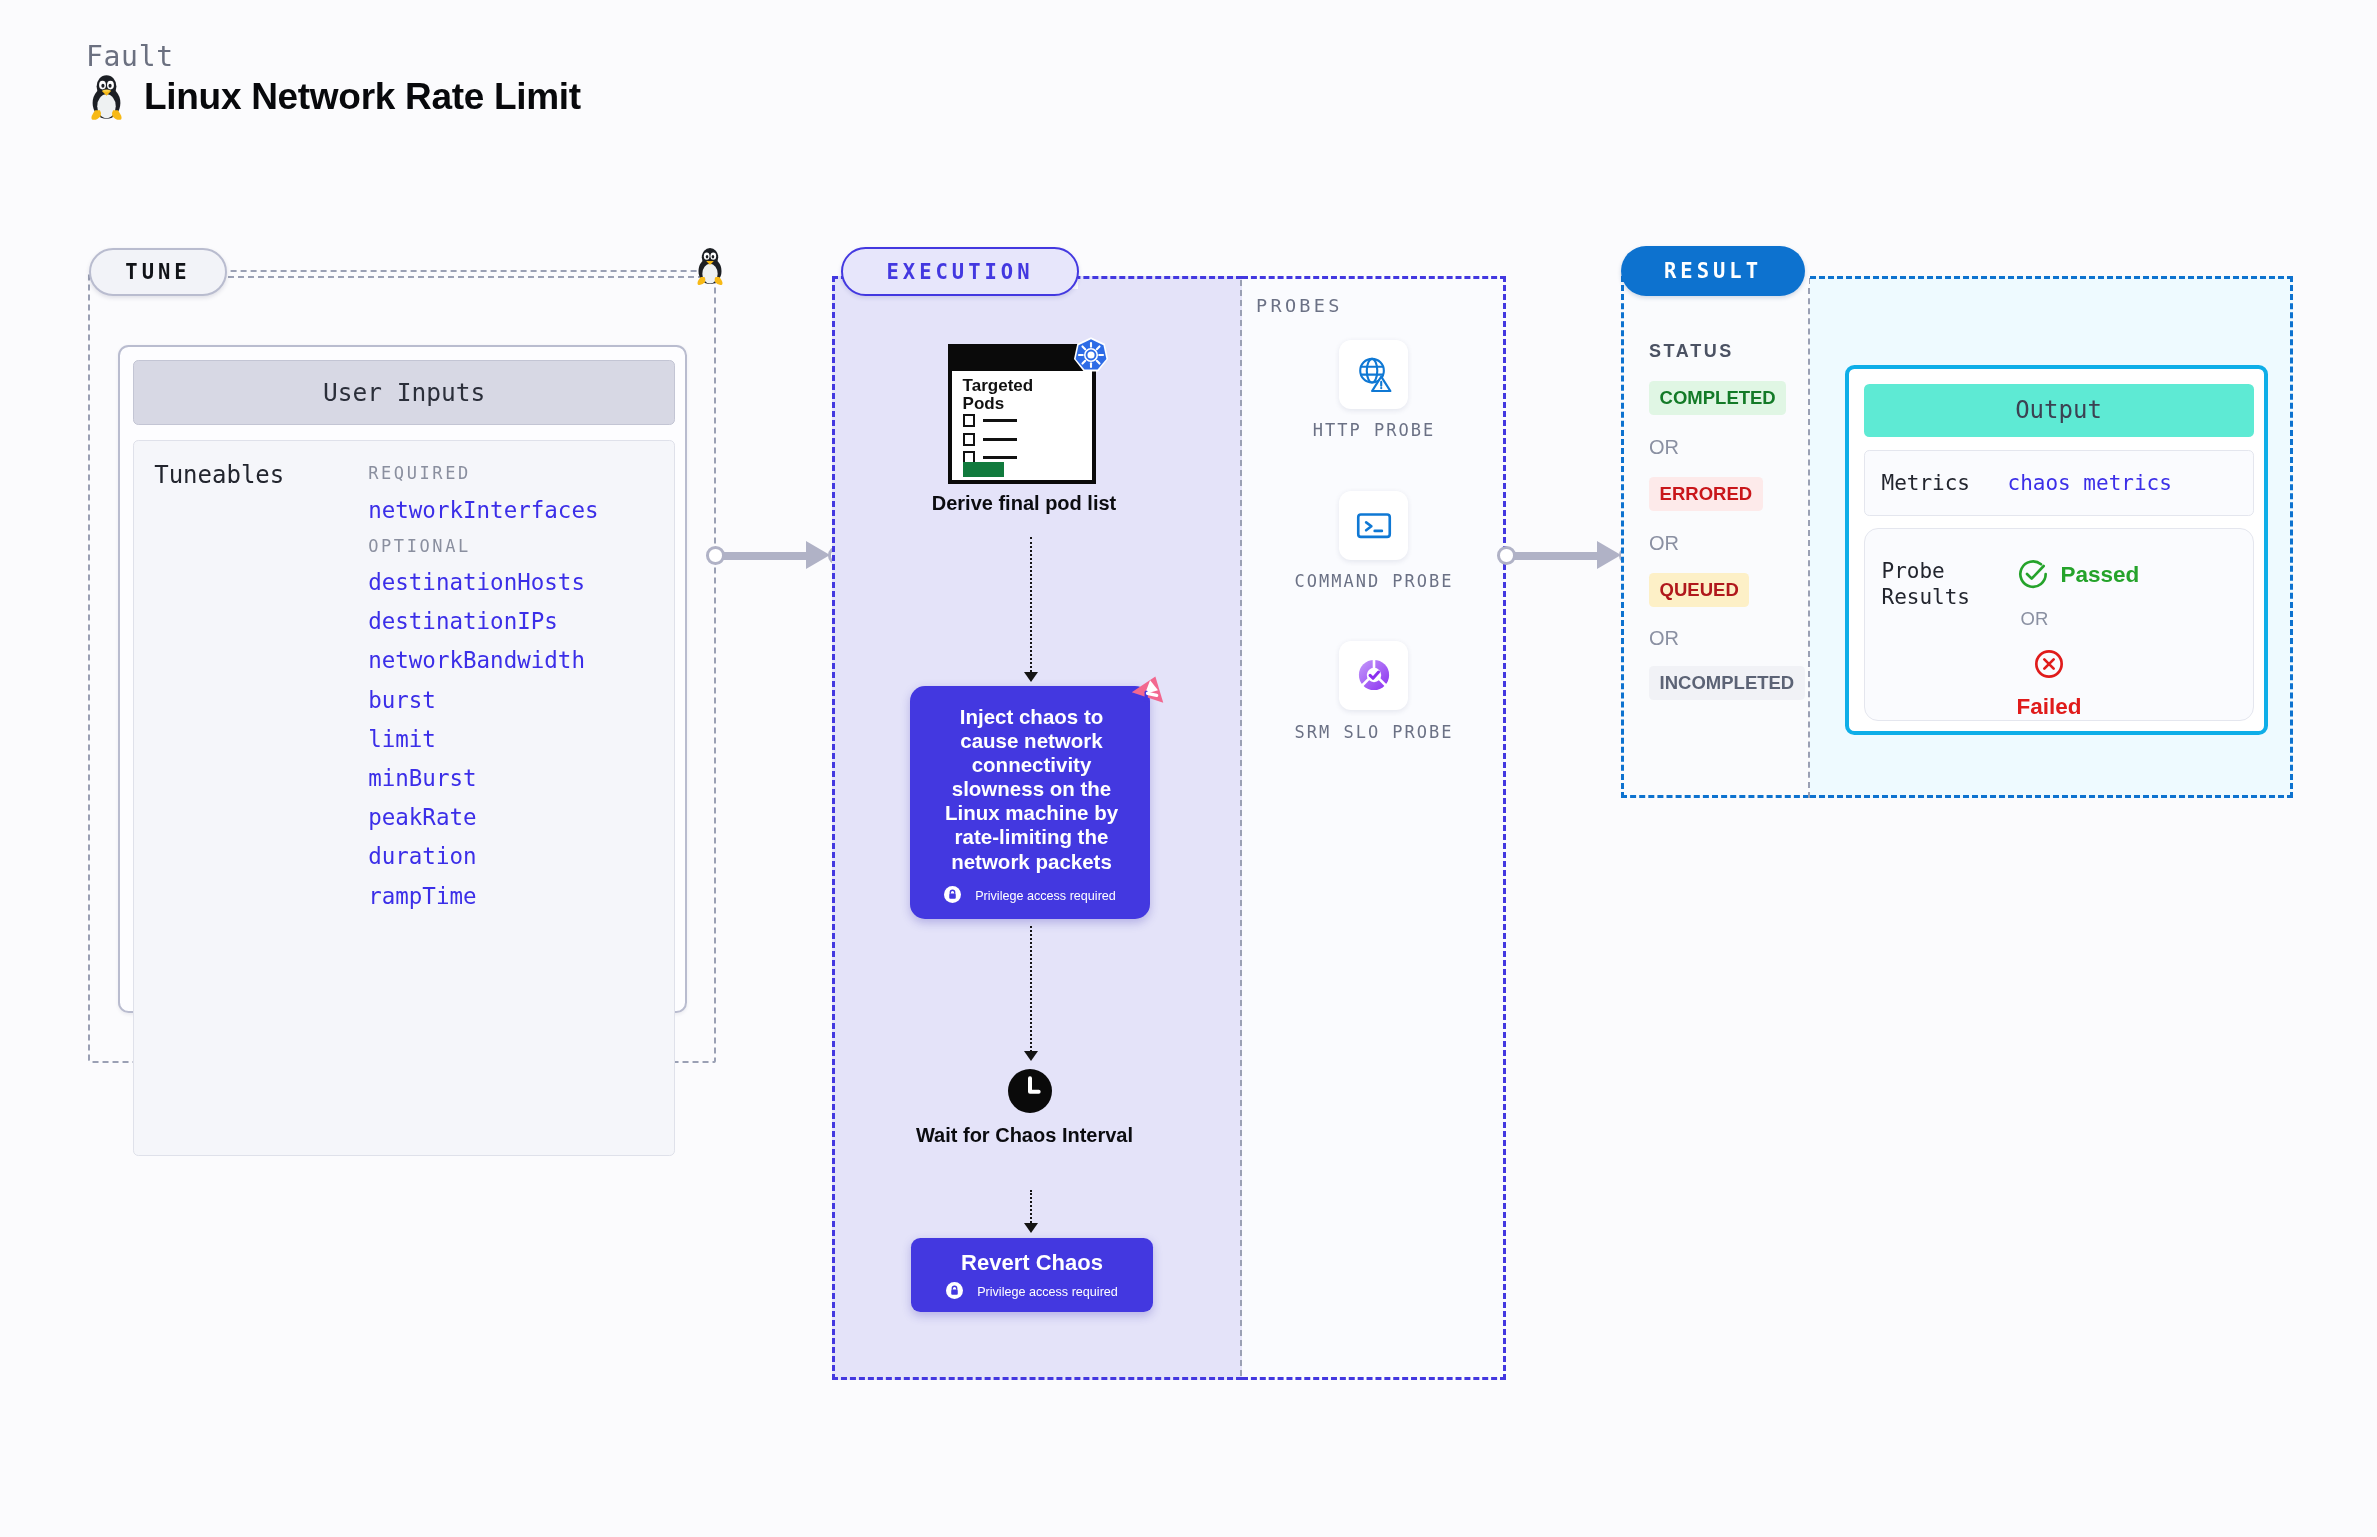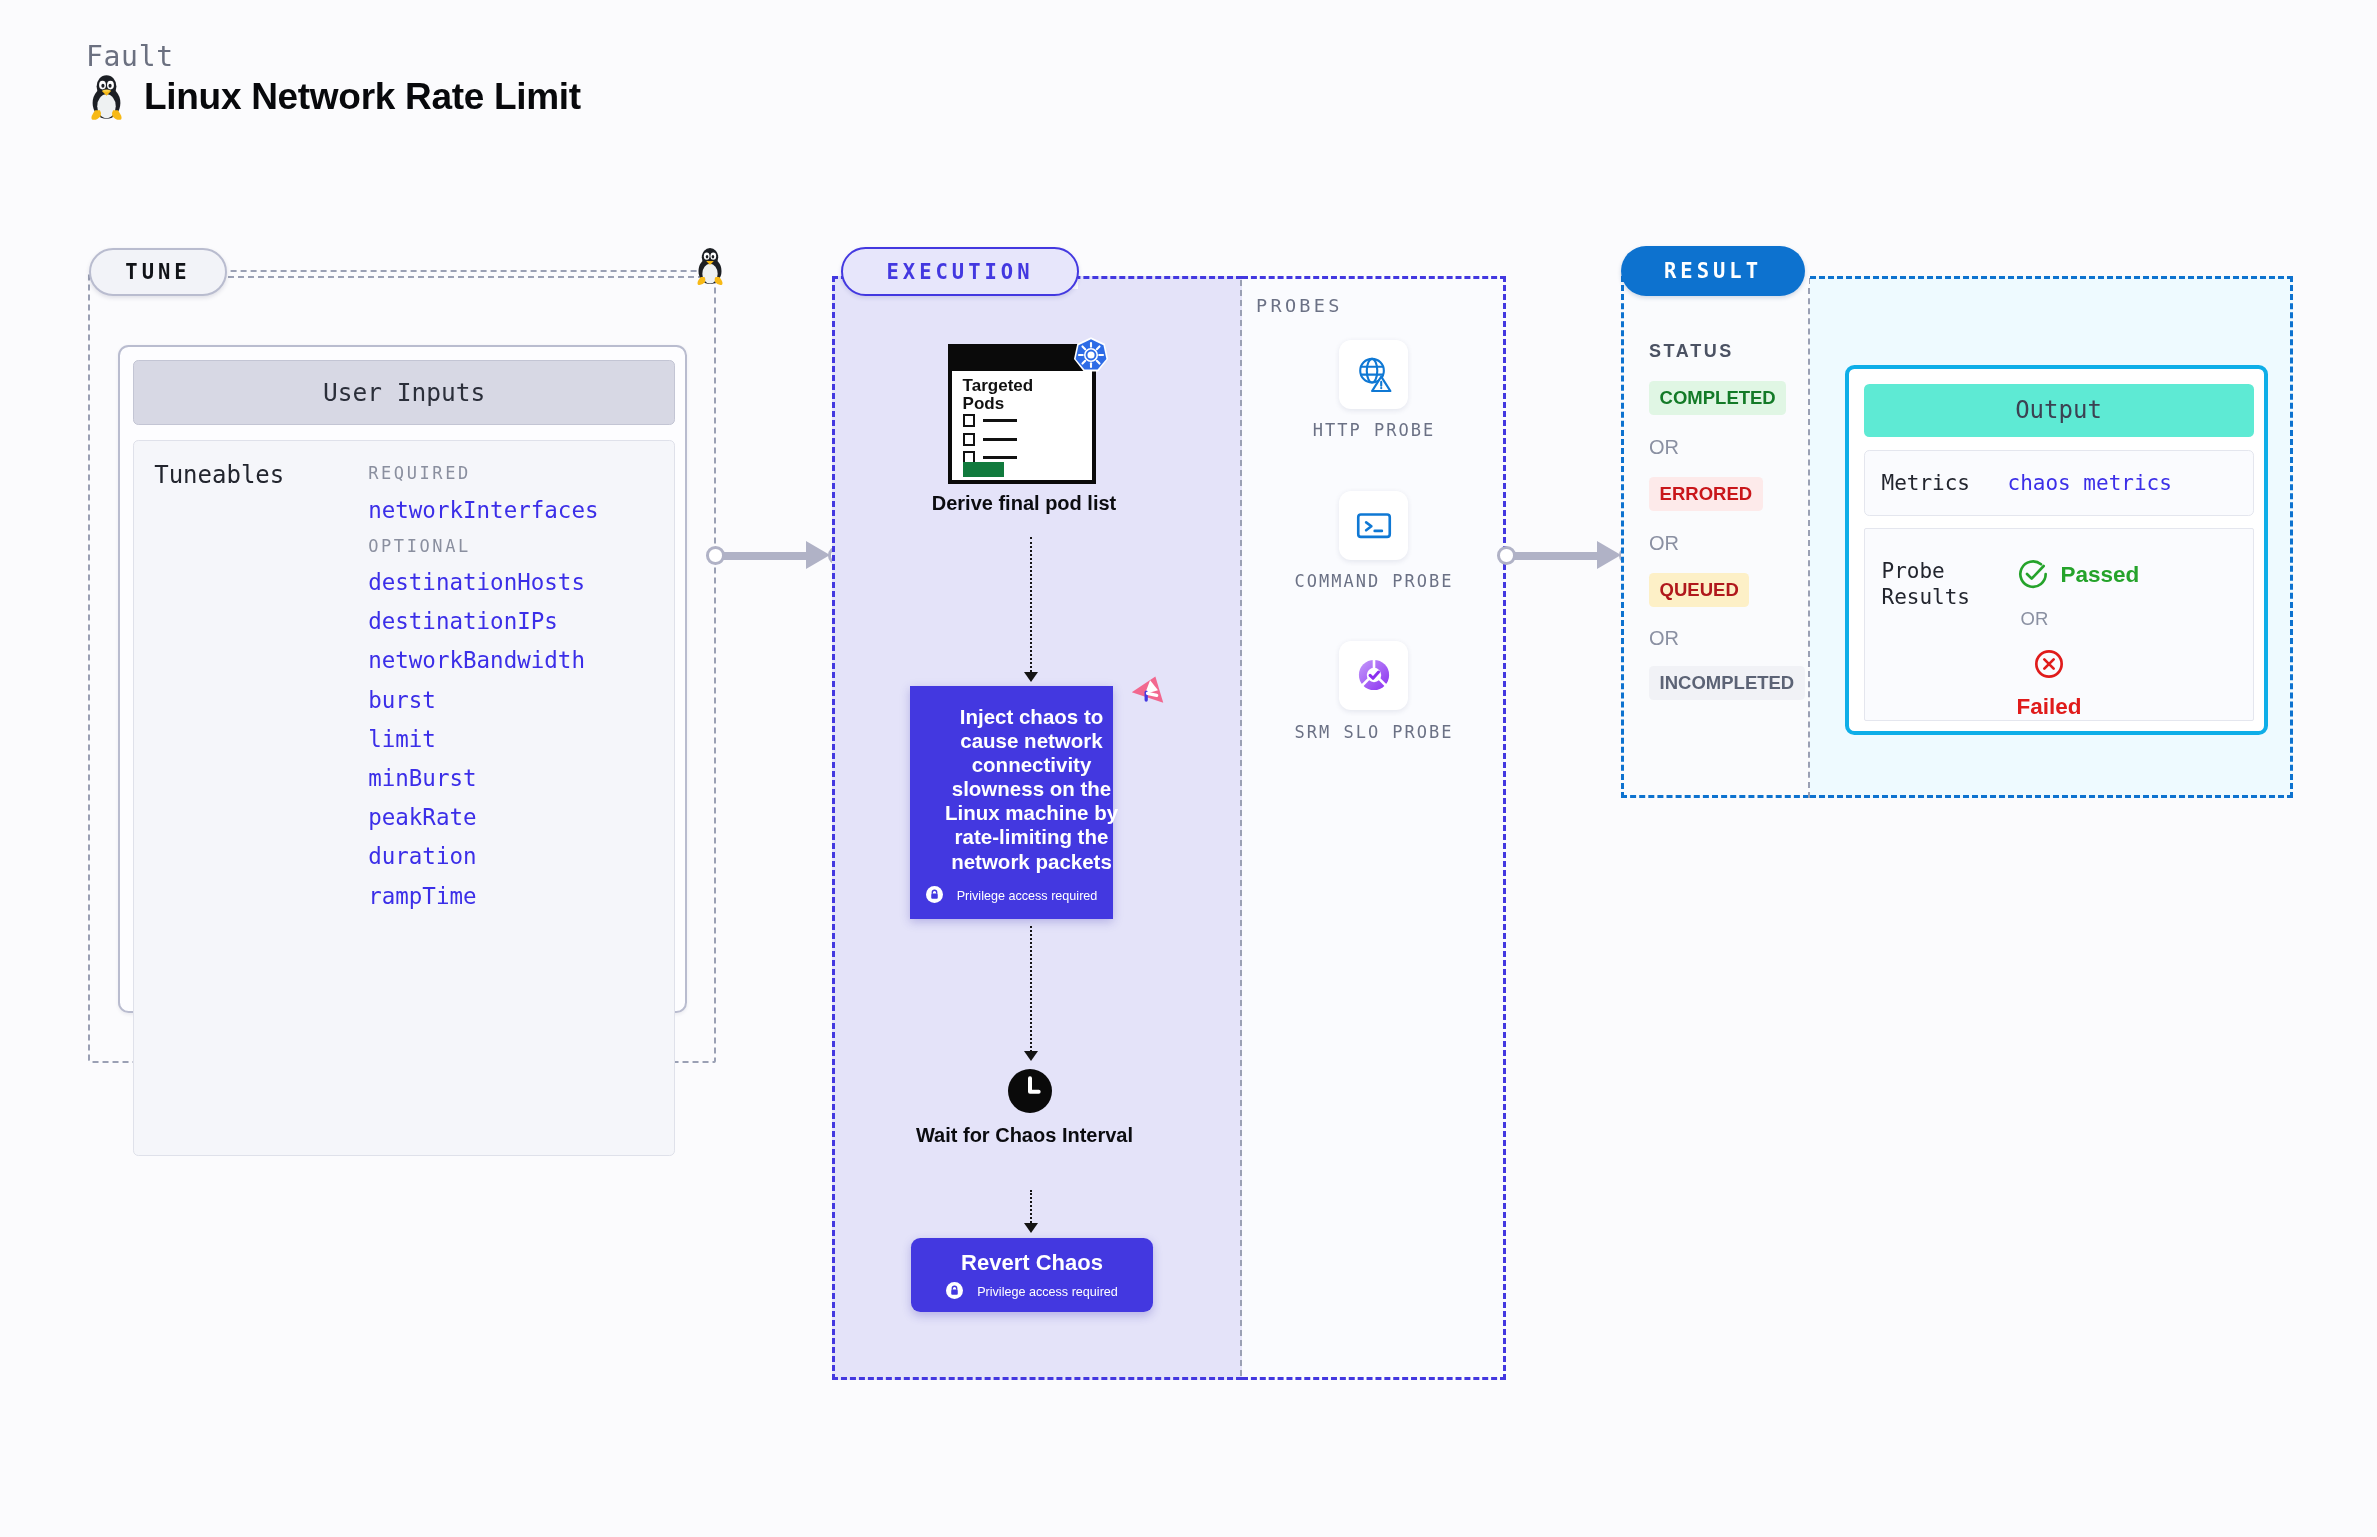--- a/index.html
+++ b/index.html
@@ -140,22 +140,22 @@
   
   .vdots { position: absolute; width: 0; border-left: 2.6px dotted #141414; }
   .vdot-arrow {
     position: absolute; width: 0; height: 0;
     border-left: 7.3px solid transparent; border-right: 7.3px solid transparent;
     border-top: 10.6px solid #141414;
   }
 
   
   #inject-block {
-    position: absolute; left: 910px; top: 686px; width: 203px; height: 233px;
-    background: #4338e0; border-radius: 0; color: #ffffff;
+    position: absolute; left: 910px; top: 686px; width: 240px; height: 233px;
+    background: #4338e0; border-radius: 15px; color: #ffffff;
     box-shadow: 0 3.3px 9.3px rgba(60,50,180,.28);
   }
   #inject-text {
     position: absolute; left: 18.5px; top: 18.5px; width: 206px; text-align: center;
     font-size: 20.5px; font-weight: bold; line-height: 1.18;
   }
   .priv-row {
     position: absolute; left: 0; width: 100%;
     display: flex; align-items: center; justify-content: center; gap: 8px;
   }
@@ -259,21 +259,21 @@
   }
   #metrics-label {
     margin-left: 17px; width: 126px;
     font-family: "DejaVu Sans Mono", monospace; font-size: 21px; color: #22252e;
   }
   #metrics-value {
     font-family: "DejaVu Sans Mono", monospace; font-size: 21px; color: #3b2ee8;
   }
   #probe-results-row {
     position: absolute; left: 14.5px; top: 159px; width: 390px; height: 193px;
-    background: #fafbfe; border: 1.3px solid #e4e6ee; border-radius: 2px;
+    background: #fafbfe; border: 1.3px solid #e4e6ee; border-radius: 14px;
   }
   #probe-results-label {
     position: absolute; left: 17px; top: 29px; width: 126px;
     font-family: "DejaVu Sans Mono", monospace; font-size: 21px; color: #22252e; line-height: 1.25;
   }
   .pr-row { position: absolute; left: 152px; display: flex; align-items: center; gap: 12px; }
   .pr-text { font-size: 22.5px; font-weight: bold; }
 </style>
 </head>
 <body>

